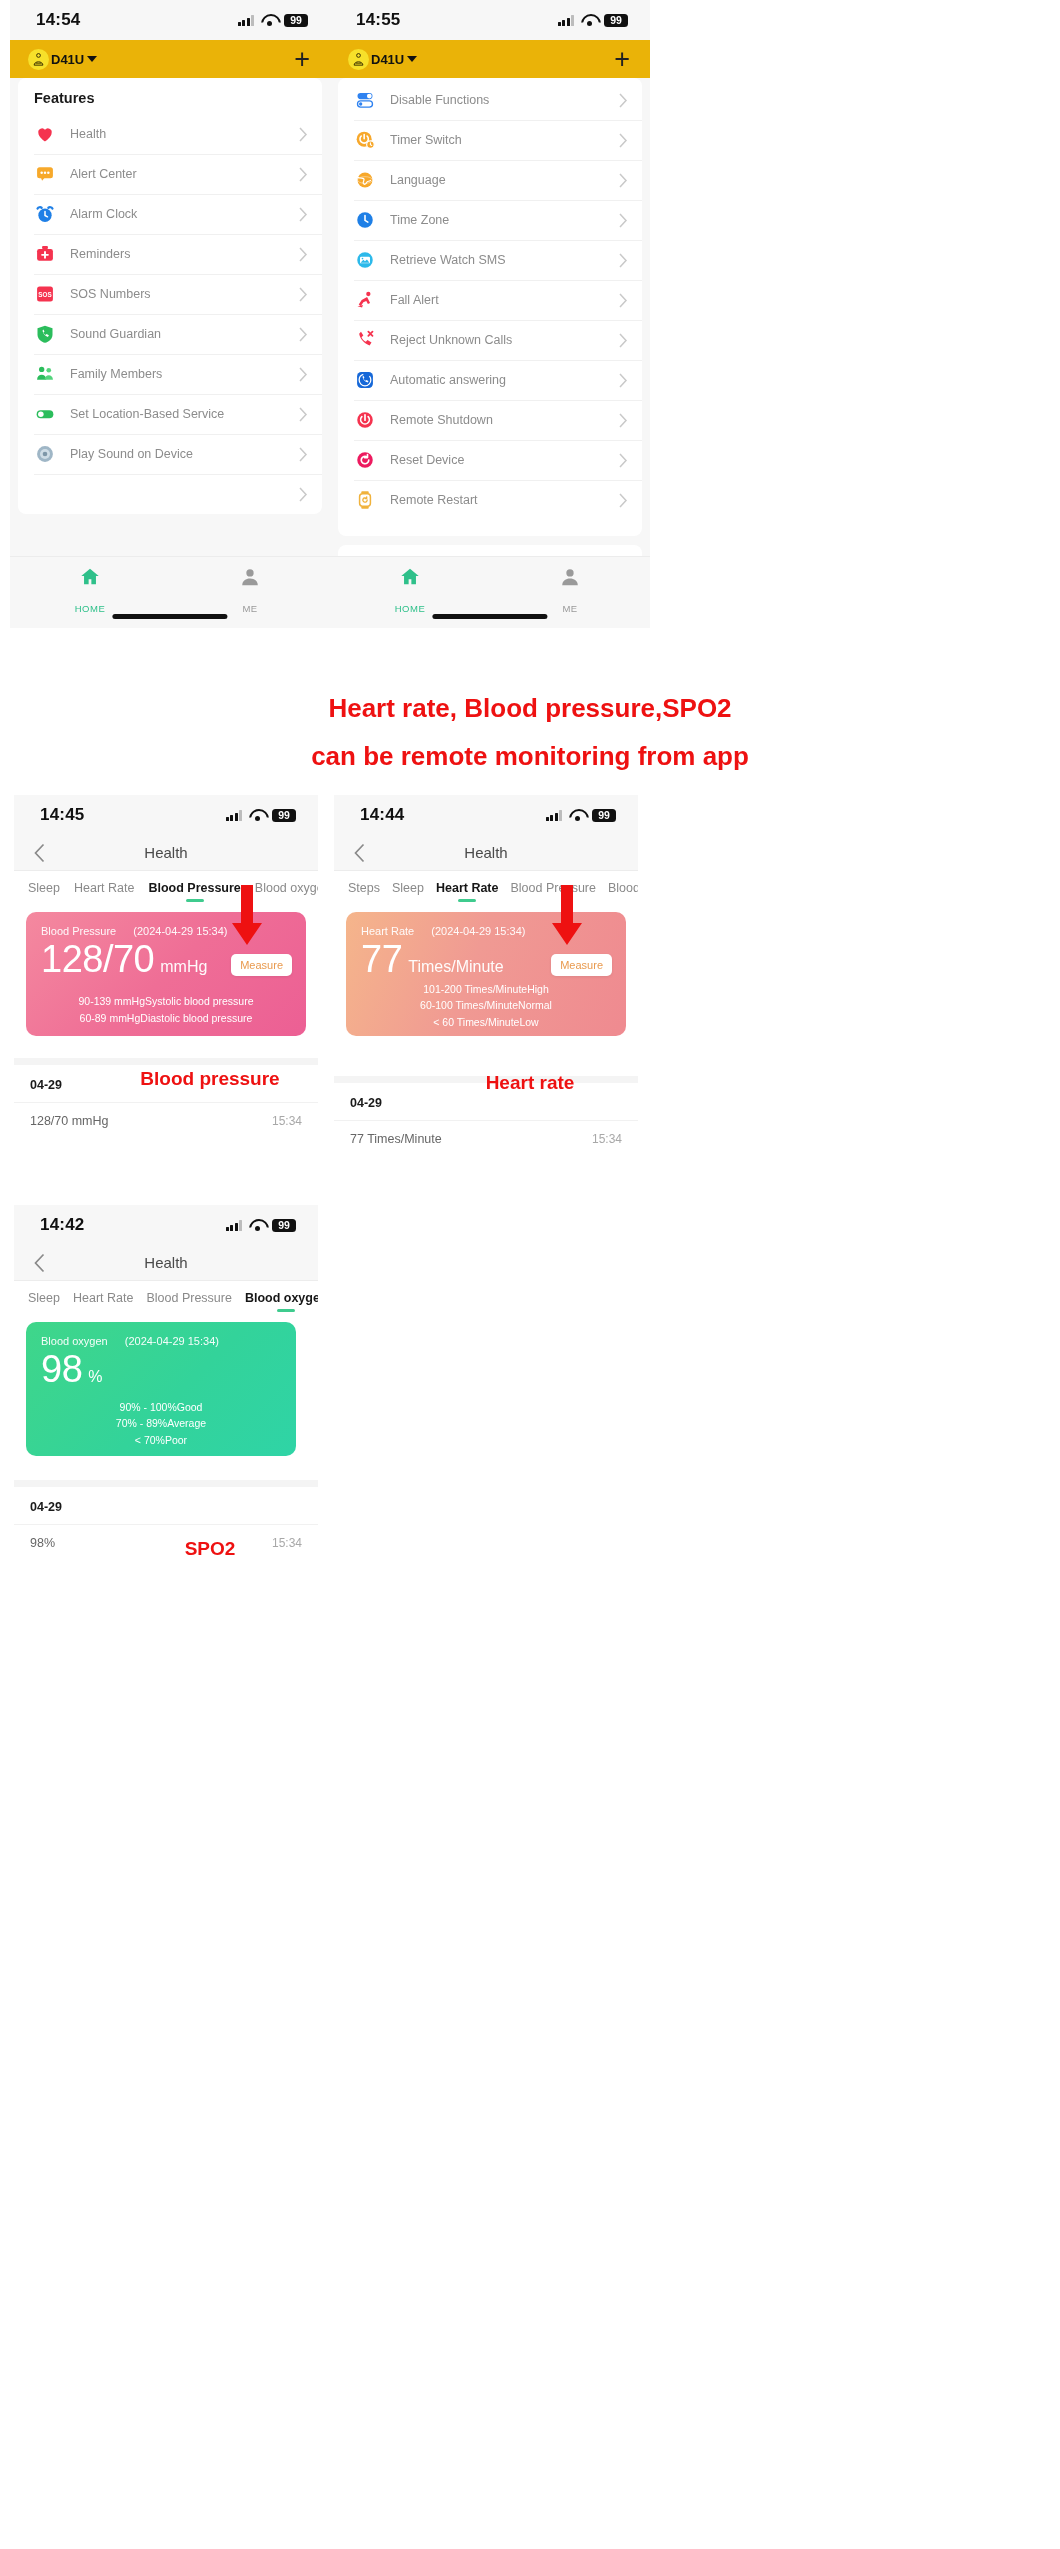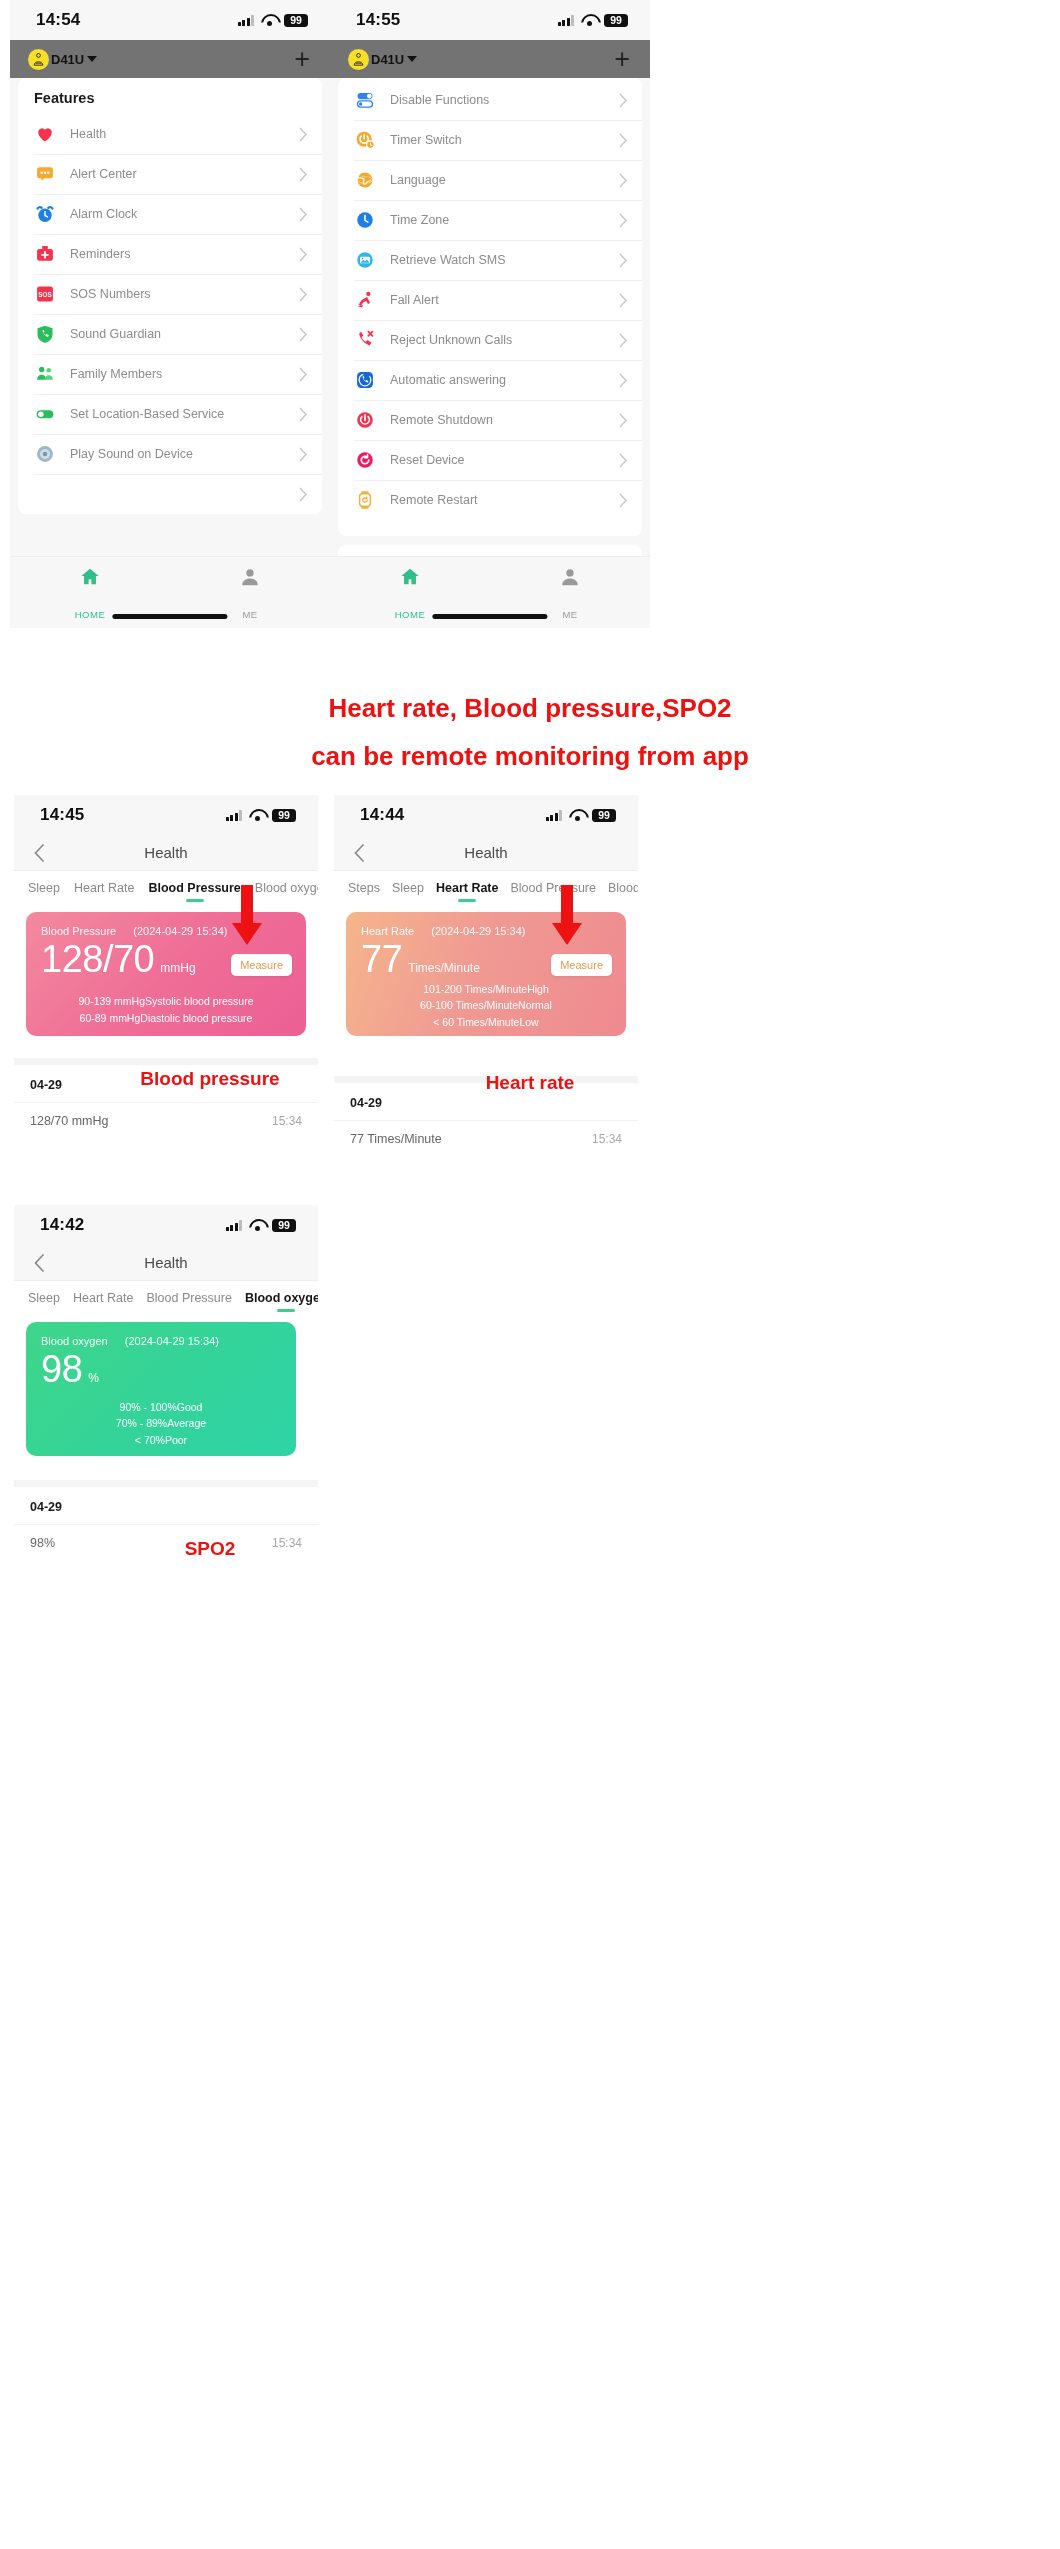--- a/index.html
+++ b/index.html
@@ -43,21 +43,21 @@
   }
   .batt {
     background:#111; color:#fff; font-size:10.5px; font-weight:bold;
     border-radius: 3.5px; padding: 1px 4px 1.5px; line-height: 1;
     display:flex; align-items:center; justify-content:center; min-width: 24px; text-align: right;
   }
 
   
   .dev-header {
     height: 38px; display:flex; align-items:center; justify-content:space-between;
-    padding: 0 20px 0 18px; background: #737373;
+    padding: 0 20px 0 18px; background: #eab308;
   }
   .dev-left { display:flex; align-items:center; gap: 2px; }
   .avatar {
     width: 21px; height: 21px; border-radius: 50%;
     background: #f7e02a; position: relative; flex: none;
     display:flex; align-items:center; justify-content:center;
   }
   .avatar svg { width: 15px; height: 15px; display:block; }
   .dev-name { font-size: 13px; font-weight: bold; color: #111; }
   .caret { width:0;height:0;border-left:5px solid transparent;border-right:5px solid transparent;border-top:6px solid #111; margin-left:1px; }
@@ -82,21 +82,21 @@
   .row .lbl { font-size: 12.5px; color: #8c8c8c; margin-left: 14px; flex: 1; white-space: nowrap; }
   .chev { color:#c8c8c8; font-size: 15px; font-weight: 300; line-height:1; }
   .chev svg{width:9px;height:15px;display:block;}
 
   
   .tabbar {
     position:absolute; left:0; right:0; bottom:0; height: 72px;
     background:#f7f7f7; border-top:1px solid #ececec;
     display:flex; padding-top: 9px;
   }
-  .tabitem { flex:1; display:flex; flex-direction:column; align-items:center; gap:21px; }
+  .tabitem { flex:1; display:flex; flex-direction:column; align-items:center; gap:15px; }
   .tabitem svg { width: 22px; height: 22px; display:block; }
   .tabitem span { font-size: 9.5px; letter-spacing:.5px; }
   .tab-home span { color:#2fc08a; }
   .tab-me span { color:#9a9a9a; }
   .homebar {
     position:absolute; bottom: 9px; left:50%; transform:translateX(-50%);
     width: 36%; height: 5px; background:#111; border-radius: 3px;
   }
 
   .delete-card {
@@ -136,21 +136,21 @@
     margin: 8px 12px 0; border-radius: 10px; padding: 13px 15px 11px;
     color:#fff; position:relative; height: 124px;
   }
   .card-bp { background: linear-gradient(135deg,#f4899f 0%,#ef6e96 50%,#ec5f94 100%); }
   .card-hr { background: linear-gradient(110deg,#f5b58b 0%,#f09a93 45%,#ef8a90 100%); }
   .card-spo2 { background: linear-gradient(135deg,#3fd68a 0%,#33d39a 55%,#2fd4a6 100%); }
   .mc-head { font-size: 11px; opacity:.95; }
   .mc-head .mc-date { margin-left: 14px; }
   .mc-value { margin-top: 3px; display:flex; align-items:baseline; }
   .mc-num { font-size: 38px; font-weight: 300; letter-spacing: -.5px; line-height: 1.05; }
-  .mc-unit { font-size: 12px; margin-left: 6px; opacity:.97; }
+  .mc-unit { font-size: 16px; margin-left: 6px; opacity:.97; }
   .mc-legend { position:absolute; left: 15px; right: 15px; bottom: 10px; font-size: 10.5px; }
   .mc-legend .lrow { display:flex; justify-content:center; line-height: 1.55; }
   .measure-btn {
     position:absolute; right: 14px; top: 42px;
     background:#fff; color:#e99a4e; font-size: 11px;
     padding: 5px 9px; border-radius: 5px; box-shadow: 0 1px 3px rgba(0,0,0,.08);
   }
   .arrow-down { position:absolute; width: 34px; }
   .arrow-down svg { width: 34px; display:block; }
 

